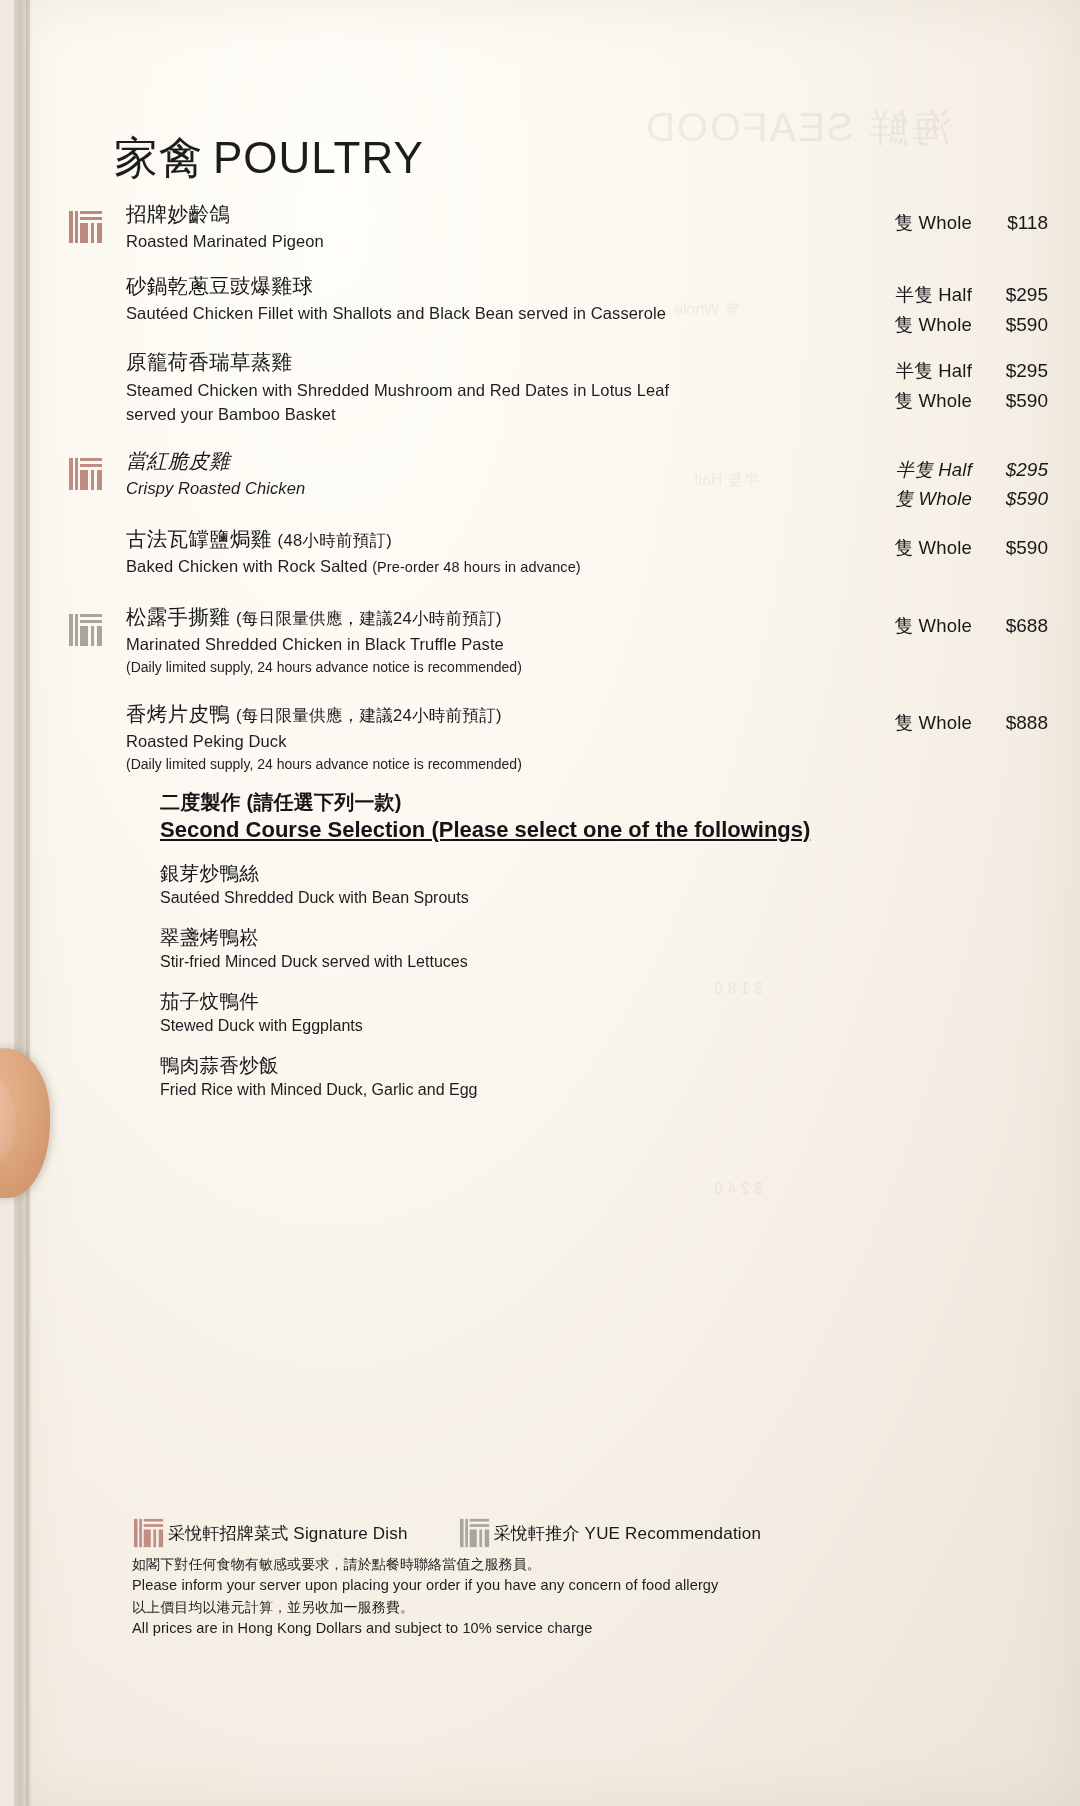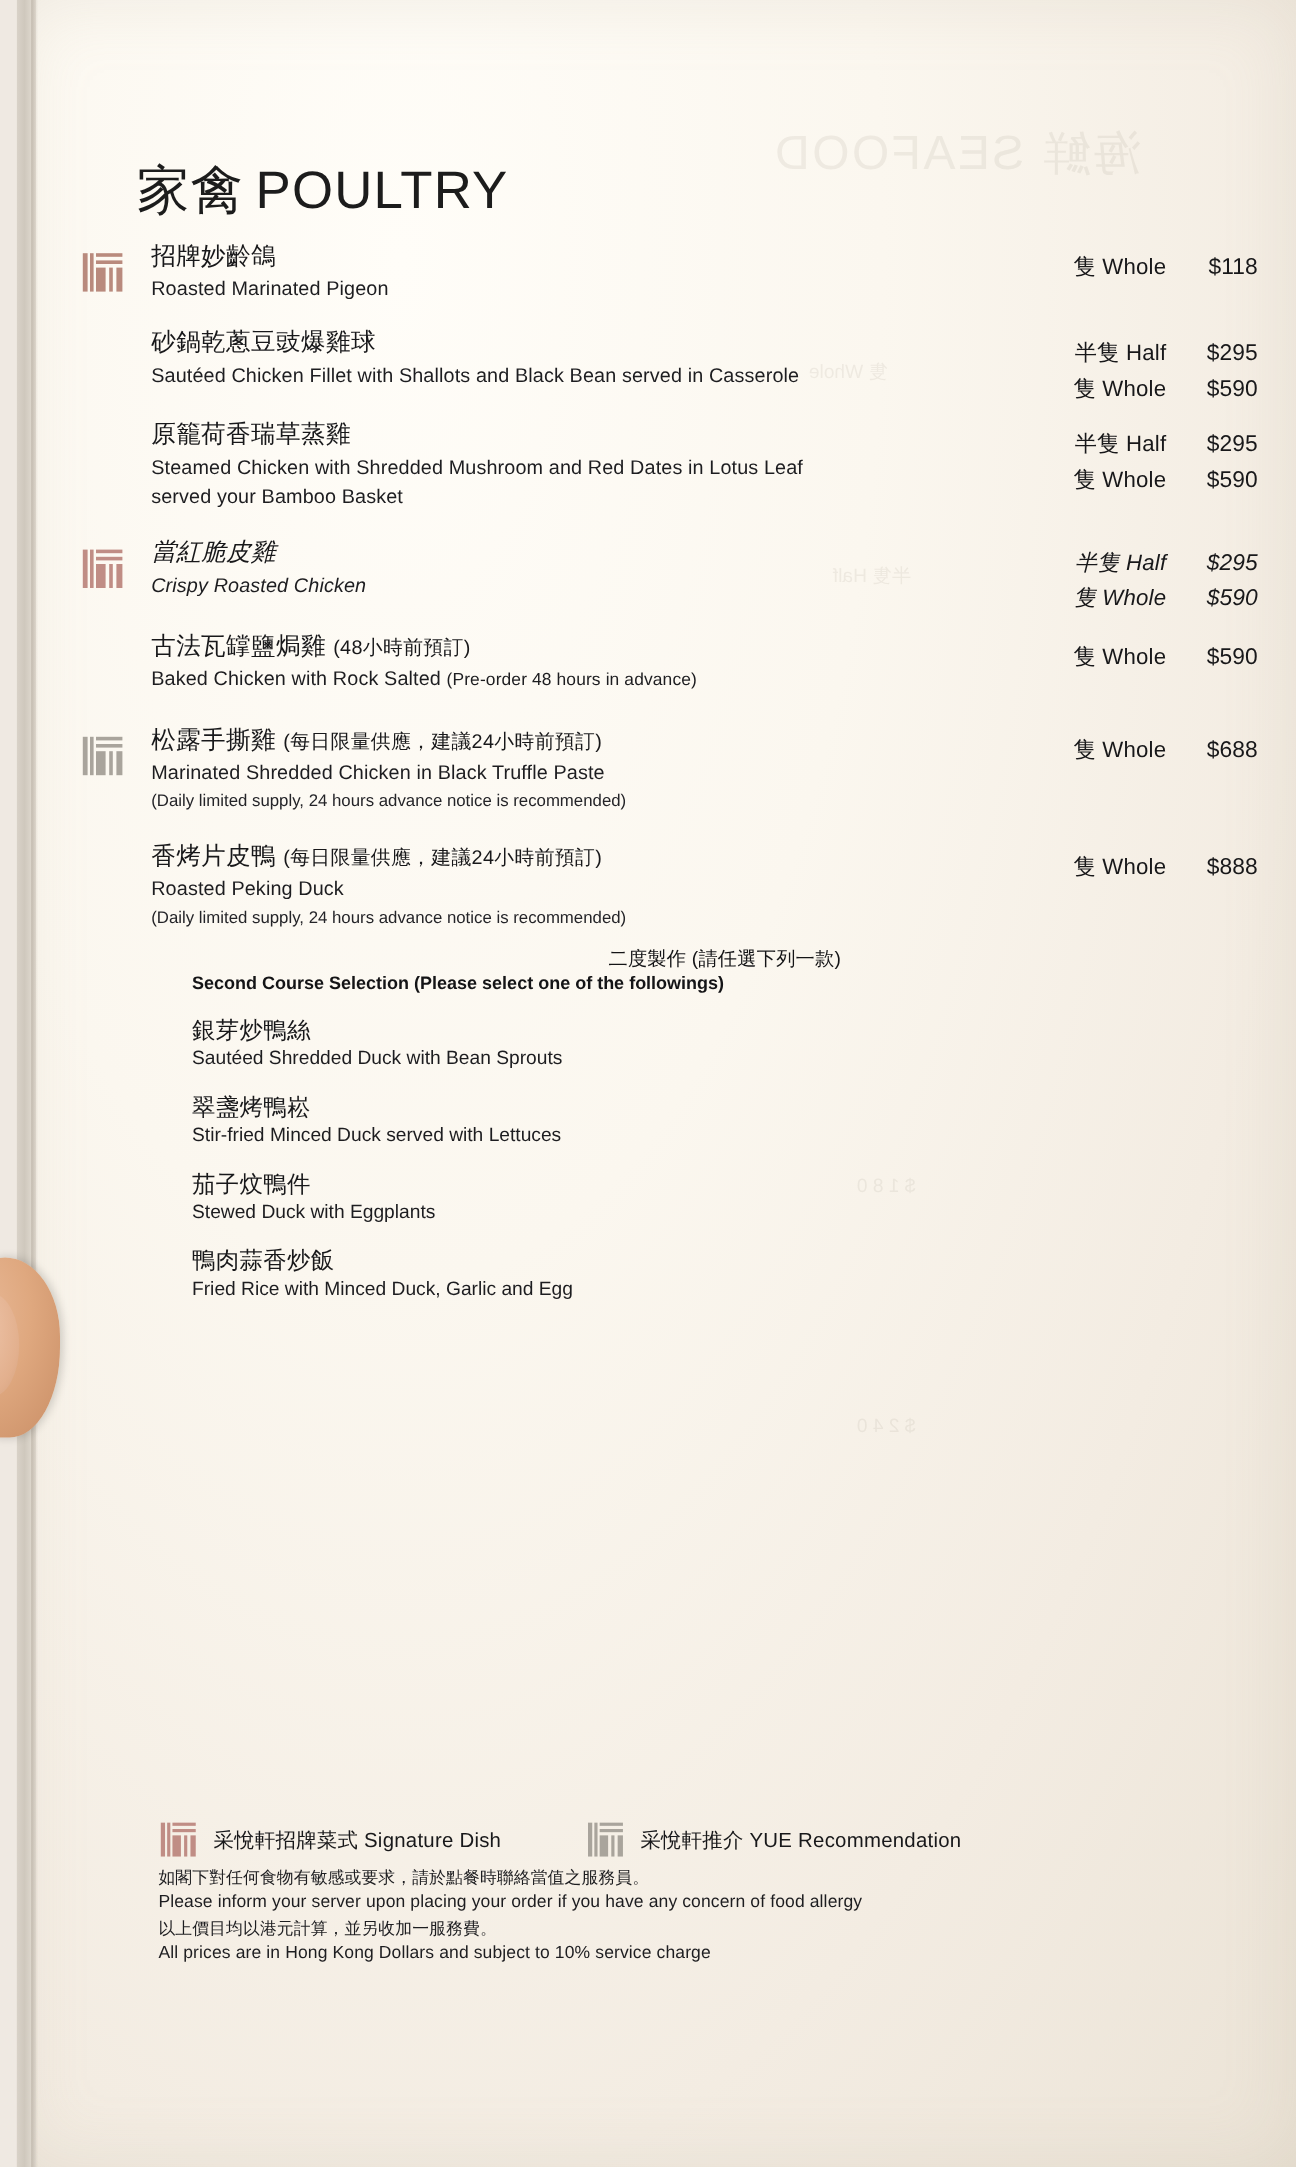--- a/index.html
+++ b/index.html
@@ -159,47 +159,47 @@
     text-align: right;
     display: inline-block;
   }
 
   
   .second {
     margin-left: 92px;
     margin-top: 14px;
   }
   .second-head-cn {
-    font-size: 16px;
-    font-weight: normal;
+    font-size: 20px;
+    font-weight: bold;
     color: #141416;
     letter-spacing: .2px;
-    text-align: center;
   }
   .second-head-en {
-    font-size: 15px;
+    font-size: 22px;
     font-weight: bold;
     color: #141416;
     margin-top: 1px;
+    text-decoration: underline;
   }
   .sub-item { margin-top: 17px; }
   .sub-cn { font-size: 19.5px; color: #18181a; letter-spacing: .3px; }
   .sub-en { font-size: 16px; color: #1d1d20; margin-top: 2px; }
 
   
   .footer {
     position: absolute;
     left: 118px;
     top: 1518px;
     width: 800px;
   }
   .legend {
     display: flex;
     align-items: center;
-    gap: 12px;
+    gap: 2px;
     margin-bottom: 6px;
   }
   .legend .gap { width: 46px; }
   .legend-label { font-size: 17px; color: #18181a; letter-spacing: .2px; }
   .legend-label .en { }
   .fine {
     font-size: 14.6px;
     color: #1d1d20;
     line-height: 1.5;
     letter-spacing: .1px;

